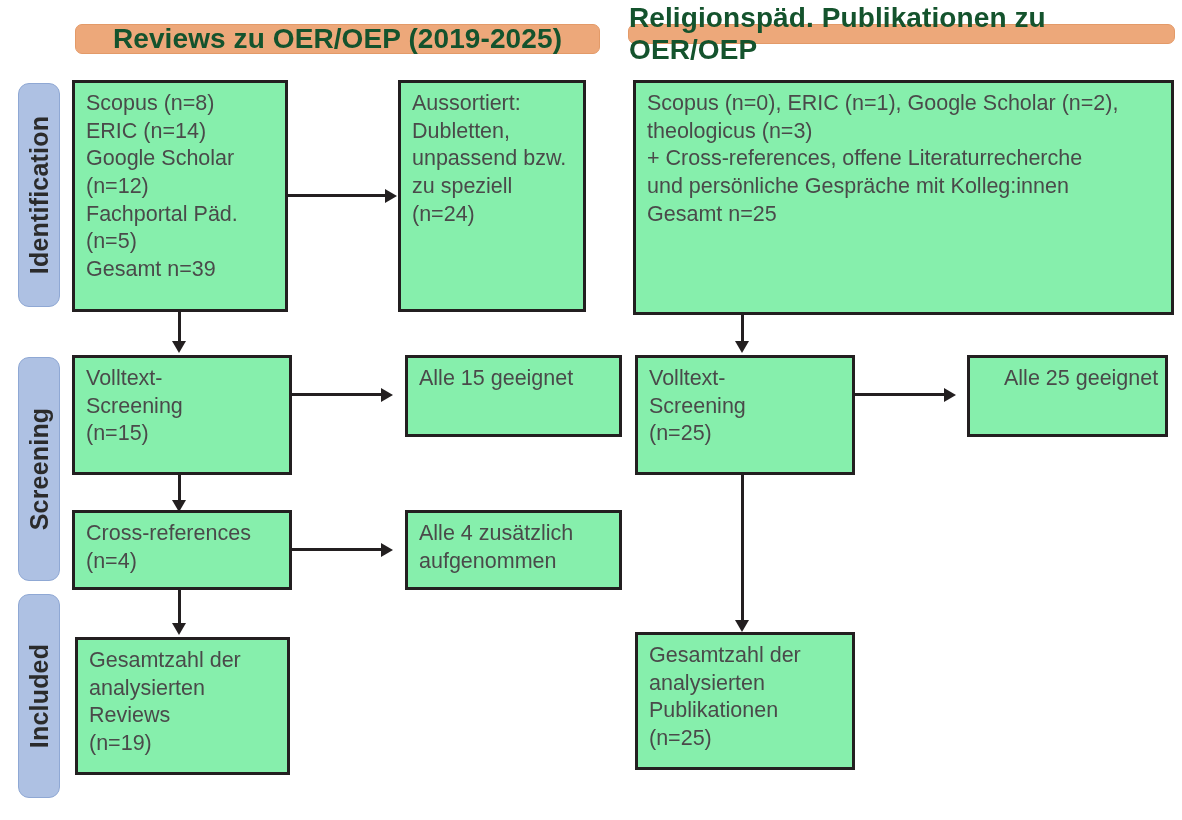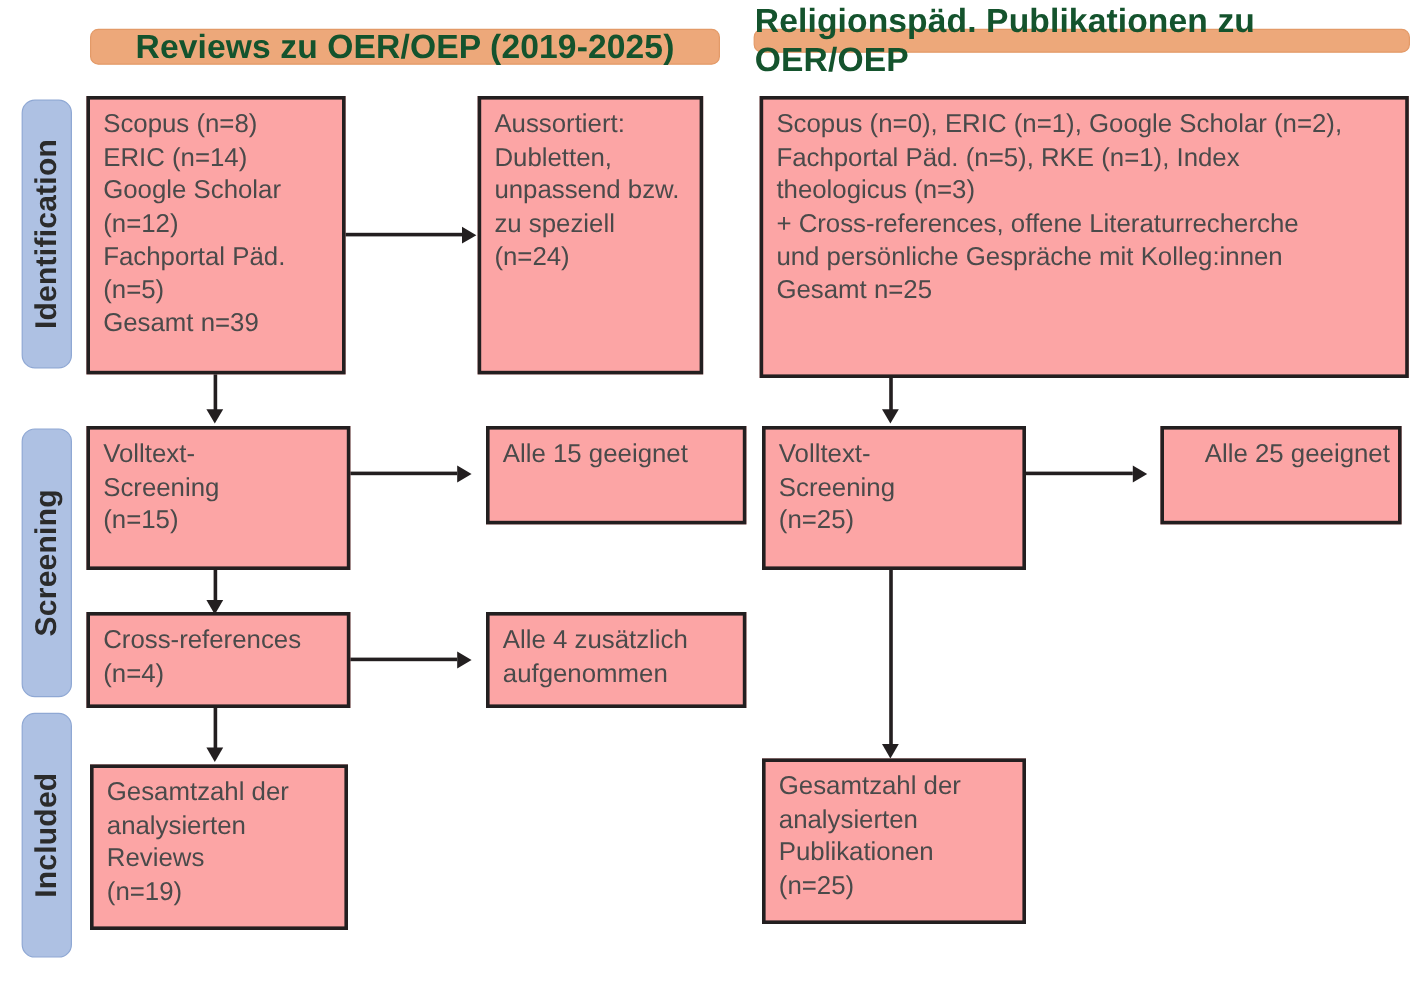--- a/index.html
+++ b/index.html
@@ -50,21 +50,21 @@
     justify-content: center;
     color: #14532d;
     font-size: 28px;
     font-weight: bold;
     letter-spacing: 0.1px;
   }
 
   
   .flow-box {
     position: absolute;
-    background: #fca5a5;
+    background: #86efac;
     border: 3px solid #231f20;
     box-sizing: border-box;
     padding: 7px 10px 6px 11px;
     color: #4a4a4a;
     font-size: 21.5px;
     line-height: 1.285;
     overflow: hidden;
   }
   .flow-box .line {
     display: block;
@@ -178,21 +178,20 @@
 
   <div class="flow-box" style="left:75px; top:637px; width:215px; height:138px;">
     <span class="line">Gesamtzahl der</span>
     <span class="line">analysierten</span>
     <span class="line">Reviews</span>
     <span class="line">(n=19)</span>
   </div>
 
   <div class="flow-box" style="left:633px; top:80px; width:541px; height:235px;">
     <span class="line">Scopus (n=0), ERIC (n=1), Google Scholar (n=2),</span>
-    <span class="line">Fachportal Päd. (n=5), RKE (n=1), Index</span>
     <span class="line">theologicus (n=3)</span>
     <span class="line">+ Cross-references, offene Literaturrecherche</span>
     <span class="line">und persönliche Gespräche mit Kolleg:innen</span>
     <span class="line">Gesamt n=25</span>
   </div>
 
   <div class="conn v" style="left:741px; top:315px; width:3px; height:28px;"></div>
   <div class="arrowhead down" style="left:735px; top:341px;"></div>
 
   <div class="flow-box" style="left:635px; top:355px; width:220px; height:120px;">

